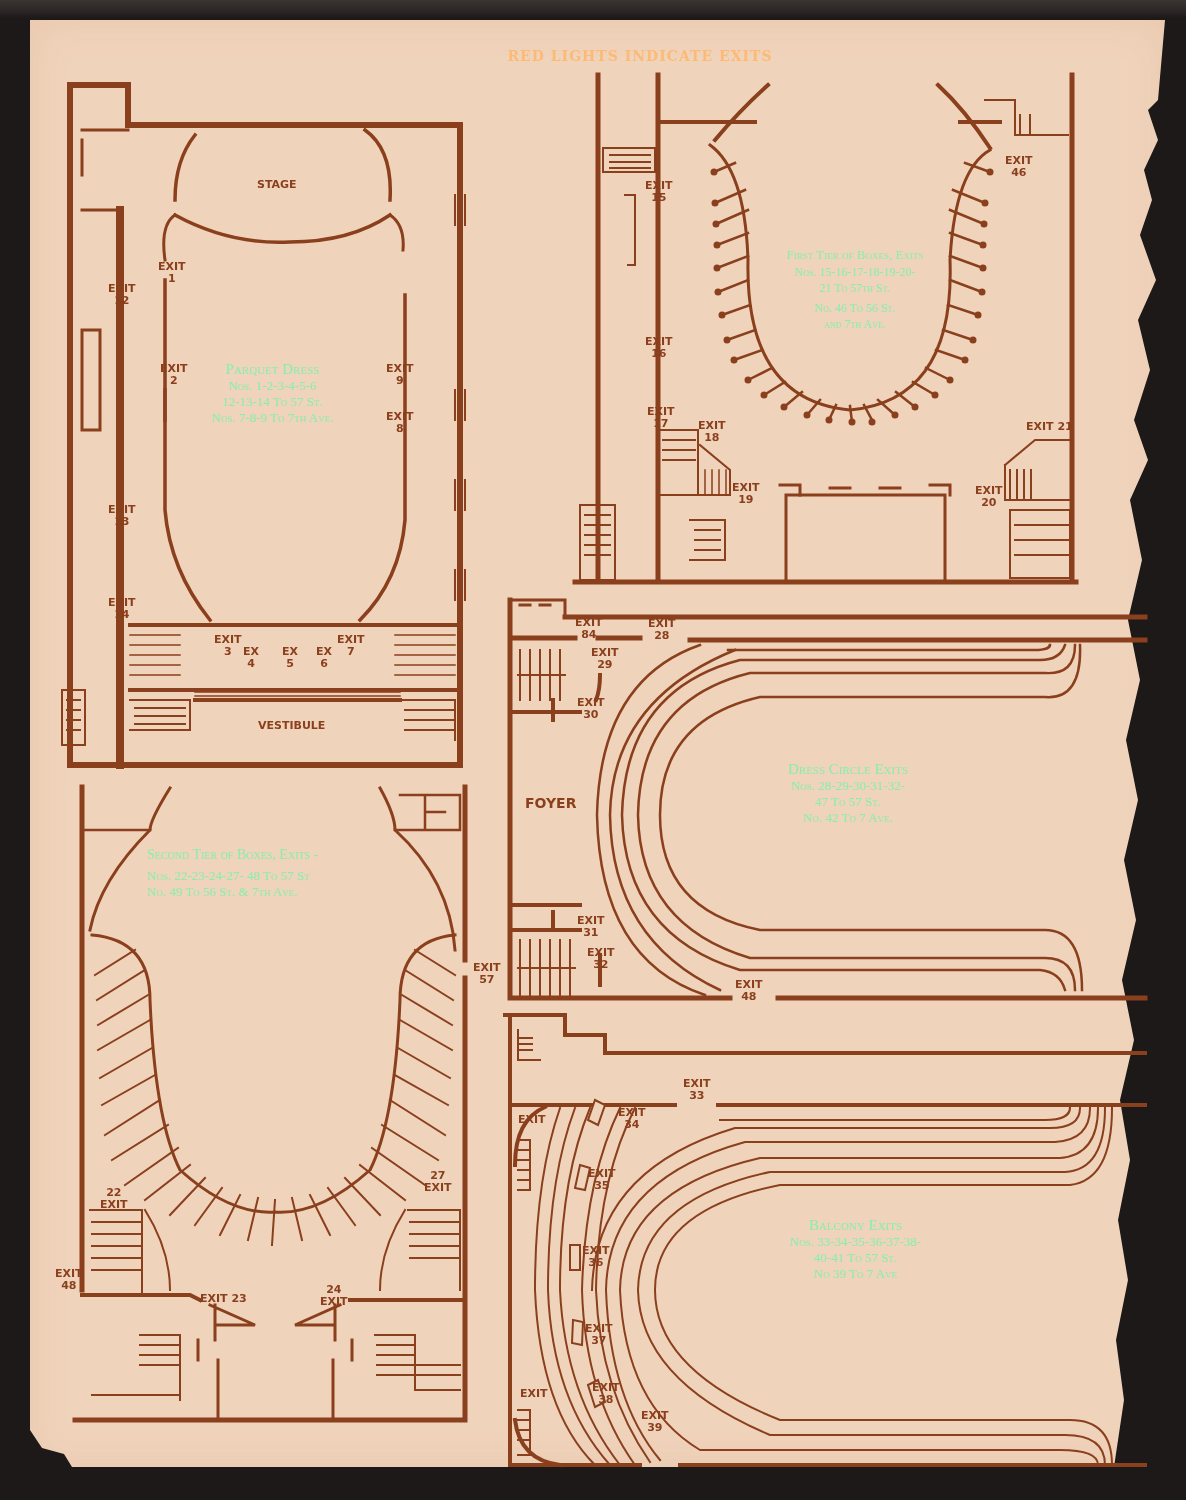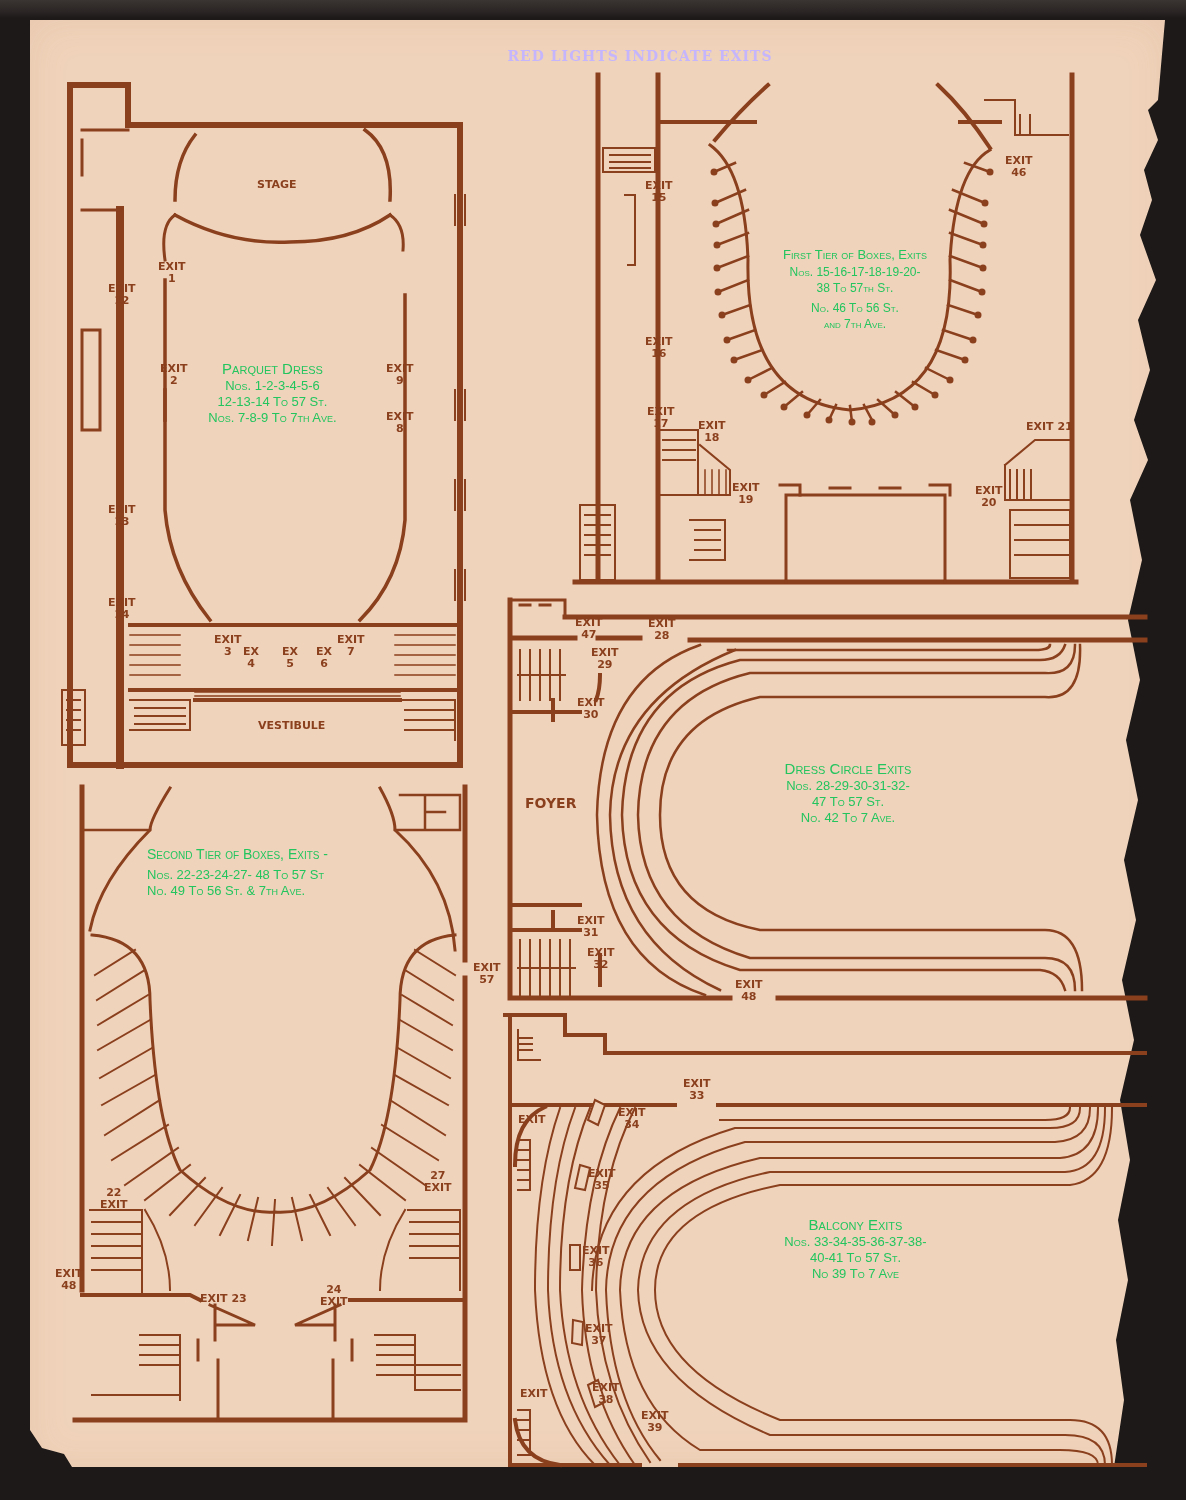--- a/index.html
+++ b/index.html
@@ -15,31 +15,31 @@
   }
   .paper {
     position: absolute; left: 30px; top: 20px; width: 1135px; height: 1447px;
     background: #f0d3bb;
     box-shadow: inset 0 0 40px rgba(180,120,80,0.12);
     clip-path: polygon(0 0, 1135px 0, 1128px 80px, 1118px 90px, 1128px 120px, 1114px 150px, 1122px 180px, 1110px 215px, 1126px 260px, 1108px 300px, 1120px 350px, 1104px 400px, 1118px 440px, 1100px 480px, 1112px 540px, 1098px 600px, 1110px 660px, 1096px 720px, 1108px 780px, 1094px 840px, 1106px 900px, 1092px 960px, 1104px 1020px, 1090px 1080px, 1100px 1140px, 1088px 1200px, 1098px 1260px, 1086px 1320px, 1094px 1380px, 1084px 1447px, 42px 1447px, 34px 1434px, 12px 1428px, 0 1410px);
   }
   .header-title {
     position: absolute; left: 470px; top: 48px; width: 340px; text-align: center;
     font-family: "DejaVu Serif", serif; font-weight: bold; font-size: 14px;
-    letter-spacing: 1px; color: #c4b5fd;
+    letter-spacing: 1px; color: #fdba74;
   }
   svg.plans { position: absolute; left: 0; top: 0; }
   .lbl {
     position: absolute; color: #8a3f1d; font-family: "DejaVu Sans", sans-serif;
     font-size: 11px; line-height: 12px; text-align: center; font-weight: bold;
     white-space: nowrap;
   }
   .exitlbl span { display: block; }
   .caption {
-    position: absolute; color: #22c55e; font-family: Liberation Sans, sans-serif;
+    position: absolute; color: #86efac; font-family: Liberation Serif, serif;
     text-align: center; white-space: nowrap; font-variant: small-caps;
   }
   .caption .t { font-size: 15px; line-height: 18px; }
   .caption .l { font-size: 13px; line-height: 16px; display: block; }
   .room { position: absolute; color: #8a3f1d; font-weight: bold; font-family: "DejaVu Sans", sans-serif; }
 </style>
 </head>
 <body>
 
 <div class="scan-frame"></div>
@@ -277,21 +277,21 @@
     <span>EXIT 21</span>
   </div>
 <div class="lbl exitlbl" style="left:1005px; top:155px;">
     <span>EXIT</span>
     <span>46</span>
   </div>
 
 <div class="caption" style="left:765px; top:245px; width:180px;">
   <span class="t" style="font-size:13px;">First Tier of Boxes, Exits</span>
   <span class="l" style="font-size:12px;">Nos. 15-16-17-18-19-20-</span>
-  <span class="l" style="font-size:12px;">38 To 57th St.</span>
+  <span class="l" style="font-size:12px;">21 To 57th St.</span>
   <span class="l" style="font-size:12px; margin-top:4px;">No. 46 To 56 St.</span>
   <span class="l" style="font-size:12px;">and 7th Ave.</span>
 </div>
 
 <div class="lbl exitlbl" style="left:100px; top:1187px;">
     <span>22</span>
     <span>EXIT</span>
   </div>
 <div class="lbl exitlbl" style="left:200px; top:1293px;">
     <span>EXIT 23</span>
@@ -315,21 +315,21 @@
 
 <div class="caption" style="left:147px; top:845px; width:260px; text-align:left;">
   <span class="t" style="font-size:14px;">Second Tier of Boxes, Exits -</span>
   <span class="l" style="margin-top:4px;">Nos. 22-23-24-27- 48 To 57 St</span>
   <span class="l">No. 49 To 56 St. &amp; 7th Ave.</span>
 </div>
 
 <div class="room" style="left:525px; top:795px; font-size:14px;">FOYER</div>
 <div class="lbl exitlbl" style="left:575px; top:617px;">
     <span>EXIT</span>
-    <span>47</span>
+    <span>84</span>
   </div>
 <div class="lbl exitlbl" style="left:648px; top:618px;">
     <span>EXIT</span>
     <span>28</span>
   </div>
 <div class="lbl exitlbl" style="left:591px; top:647px;">
     <span>EXIT</span>
     <span>29</span>
   </div>
 <div class="lbl exitlbl" style="left:577px; top:697px;">

